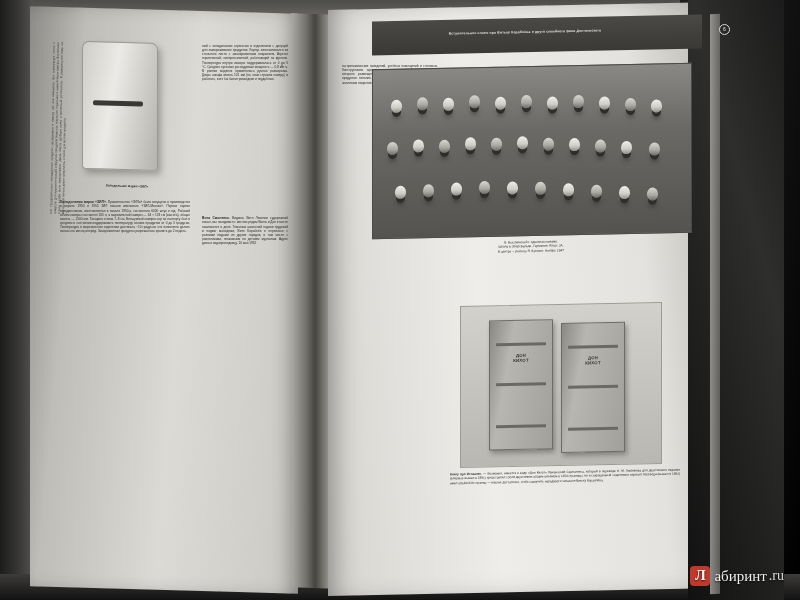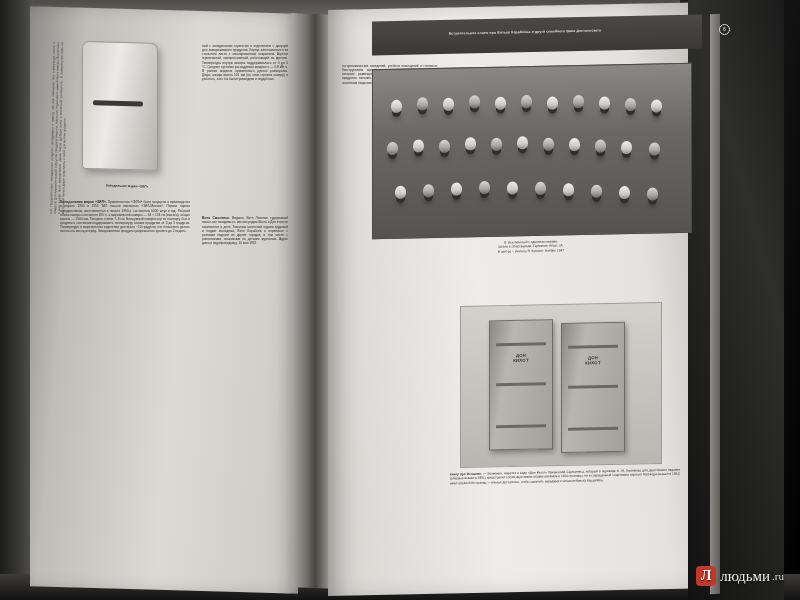--- a/index.html
+++ b/index.html
@@ -307,21 +307,21 @@
     width: 20px; height: 20px;
     border-radius: 4px;
     background: #c0392b;
     color: #fff;
     font-size: 14px;
     font-weight: bold;
     text-align: center;
     line-height: 20px;
     font-family: "Liberation Serif", serif;
   }
-  .wm-sub { font-size: 11px; opacity: .9; margin-left: -2px;}
+  .wm-sub { font-size: 14px; opacity: .9; margin-left: -2px;}
 </style>
 </head>
 <body>
 
 <div class="photo">
 
   <div class="surround-top"></div>
   <div class="surround-left"></div>
   <div class="surround-right"></div>
   <div class="surround-bottom"></div>
@@ -431,17 +431,17 @@
 
     <div class="books-cap">
       <span class="hd">Книгу про Испанию.</span>
       <span> — Возможно, имеется в виду «Дон Кихот» Ламанчский Сервантеса, который в переводе Н. М. Любимова для двухтомного издания (впервые вышел в 1951) представлял собой двухтомник общим объёмом в 1154 страницы, но и сокращённый «одетомик» вариант перевода (вышел в 1952) имел объём 638 страниц — вполне достаточно, чтобы замучить нерадивого читателя Витьку Кораблёва.</span>
     </div>
 
   </div>
 
   <div class="watermark">
     <span class="wm-badge">Л</span>
-    <span>людьми</span>
+    <span>абиринт</span>
     <span class="wm-sub">.ru</span>
   </div>
 
 </div>
 
 </body></html>

